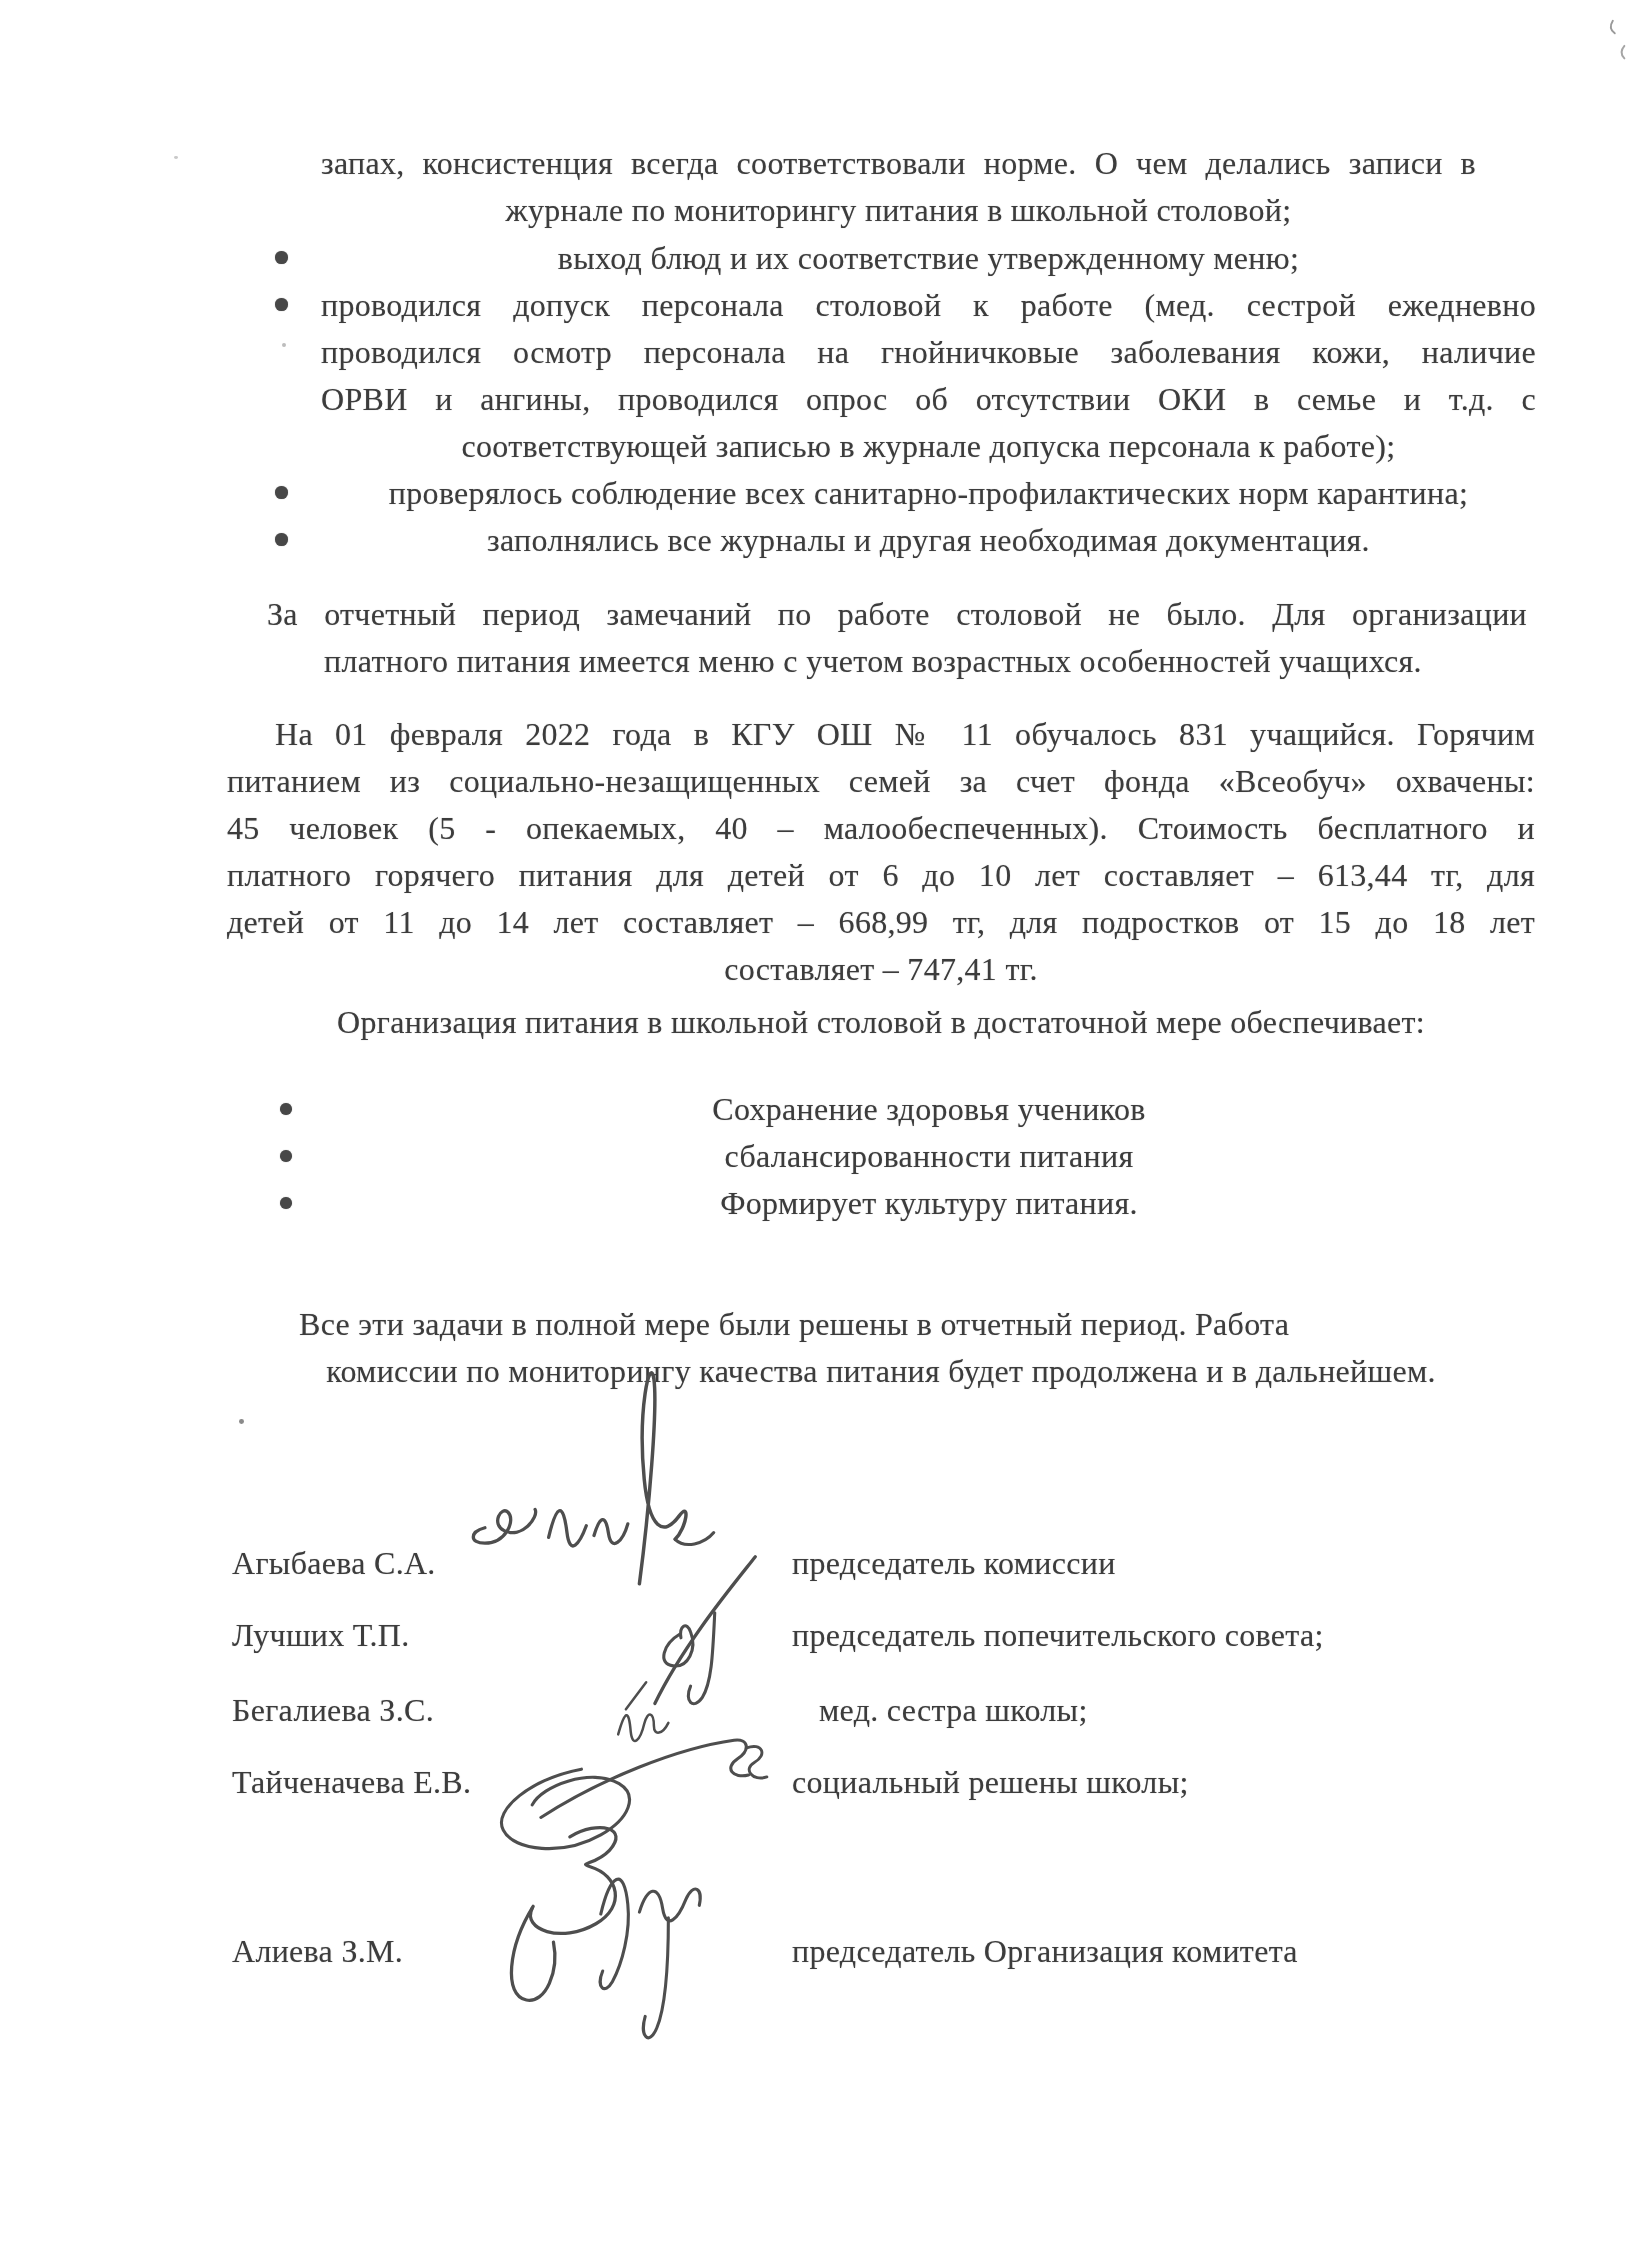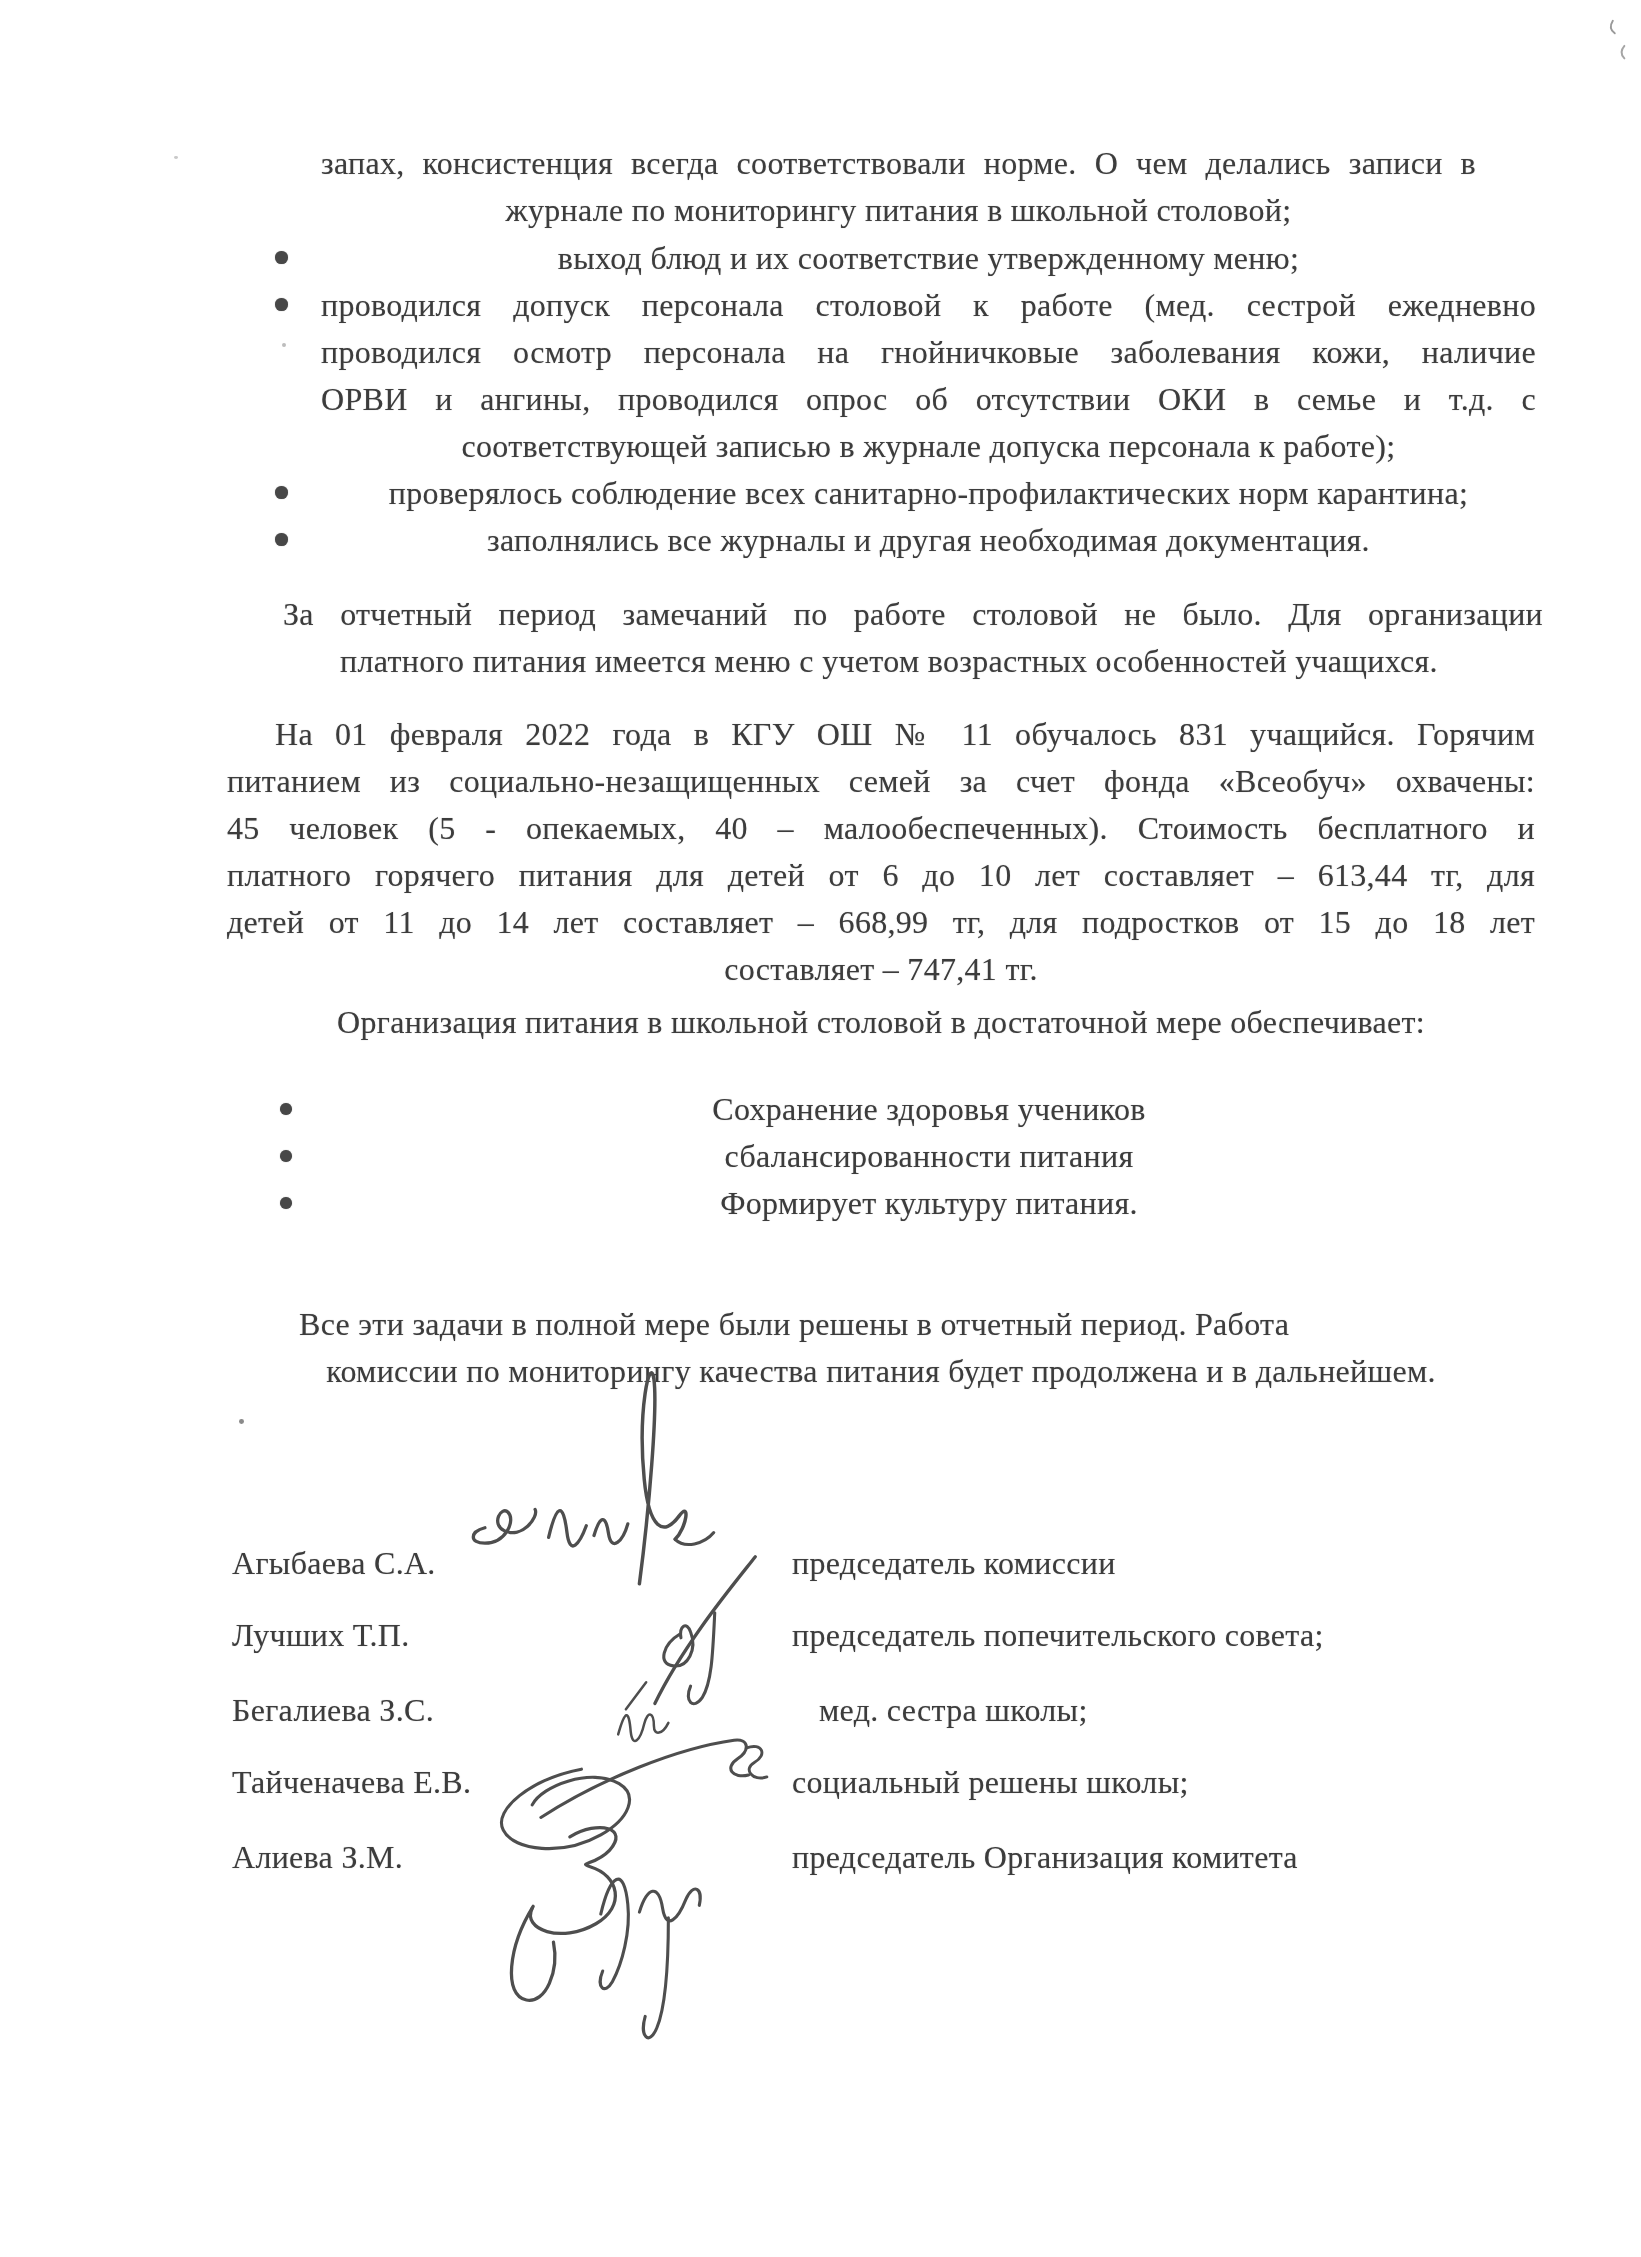--- a/index.html
+++ b/index.html
@@ -48,21 +48,21 @@
       <div class="ll">соответствующей записью в журнале допуска персонала к работе);</div>
     </div>
   <div class="item">
       <div class="ll">проверялось соблюдение всех санитарно-профилактических норм карантина;</div>
     </div>
   <div class="item">
       <div class="ll">заполнялись все журналы и другая необходимая документация.</div>
     </div>
 </div>
 
-<div class="abs txt para" style="left:235px;top:591px;width:1308px;--ind:48px;">
+<div class="abs txt para" style="left:219px;top:591px;width:1308px;--ind:48px;">
     <div class="jl">За отчетный период замечаний по работе столовой не было. Для организации</div>
     <div class="ll">платного питания имеется меню с учетом возрастных особенностей учащихся.</div>
   </div>
 
 <div class="abs txt para" style="left:227px;top:711px;width:1308px;--ind:48px;">
     <div class="jl">На 01 февраля 2022 года в КГУ ОШ № 11 обучалось 831 учащийся. Горячим</div>
     <div class="jl">питанием из социально-незащищенных семей за счет фонда «Всеобуч» охвачены:</div>
     <div class="jl">45 человек (5 - опекаемых, 40 – малообеспеченных). Стоимость бесплатного и</div>
     <div class="jl">платного горячего питания для детей от 6 до 10 лет составляет – 613,44 тг, для</div>
     <div class="jl">детей от 11 до 14 лет составляет – 668,99 тг, для подростков от 15 до 18 лет</div>
@@ -99,21 +99,21 @@
   <span class="role">председатель попечительского совета;</span>
 </div>
 <div class="sigrow txt row-med" style="top:1687px;">
   <span class="name">Бегалиева З.С.</span>
   <span class="role">мед. сестра школы;</span>
 </div>
 <div class="sigrow txt" style="top:1759px;">
   <span class="name">Тайченачева Е.В.</span>
   <span class="role">социальный решены школы;</span>
 </div>
-<div class="sigrow txt" style="top:1834px;">
+<div class="sigrow txt" style="top:1928px;">
   <span class="name">Алиева З.М.</span>
   <span class="role">председатель Организация комитета</span>
 </div>
 
 <svg class="abs" style="left:425px;top:1294px;" width="367" height="763" viewBox="0 0 380 790">
 
   <g>
     <path class="ink" stroke-width="3.4" d="M62,242 c-16,4 -16,16 0,16 c22,0 32,-24 24,-32 c-7,-7 -18,12 -4,19 c18,9 36,-14 32,-22"></path>
     <path class="ink" stroke-width="3.4" d="M128,252 c8,-34 15,-38 19,-5 c3,25 13,12 20,-7"></path>
     <path class="ink" stroke-width="3.4" d="M175,250 c6,-20 12,-23 15,-2 c3,20 15,8 20,-10"></path>

